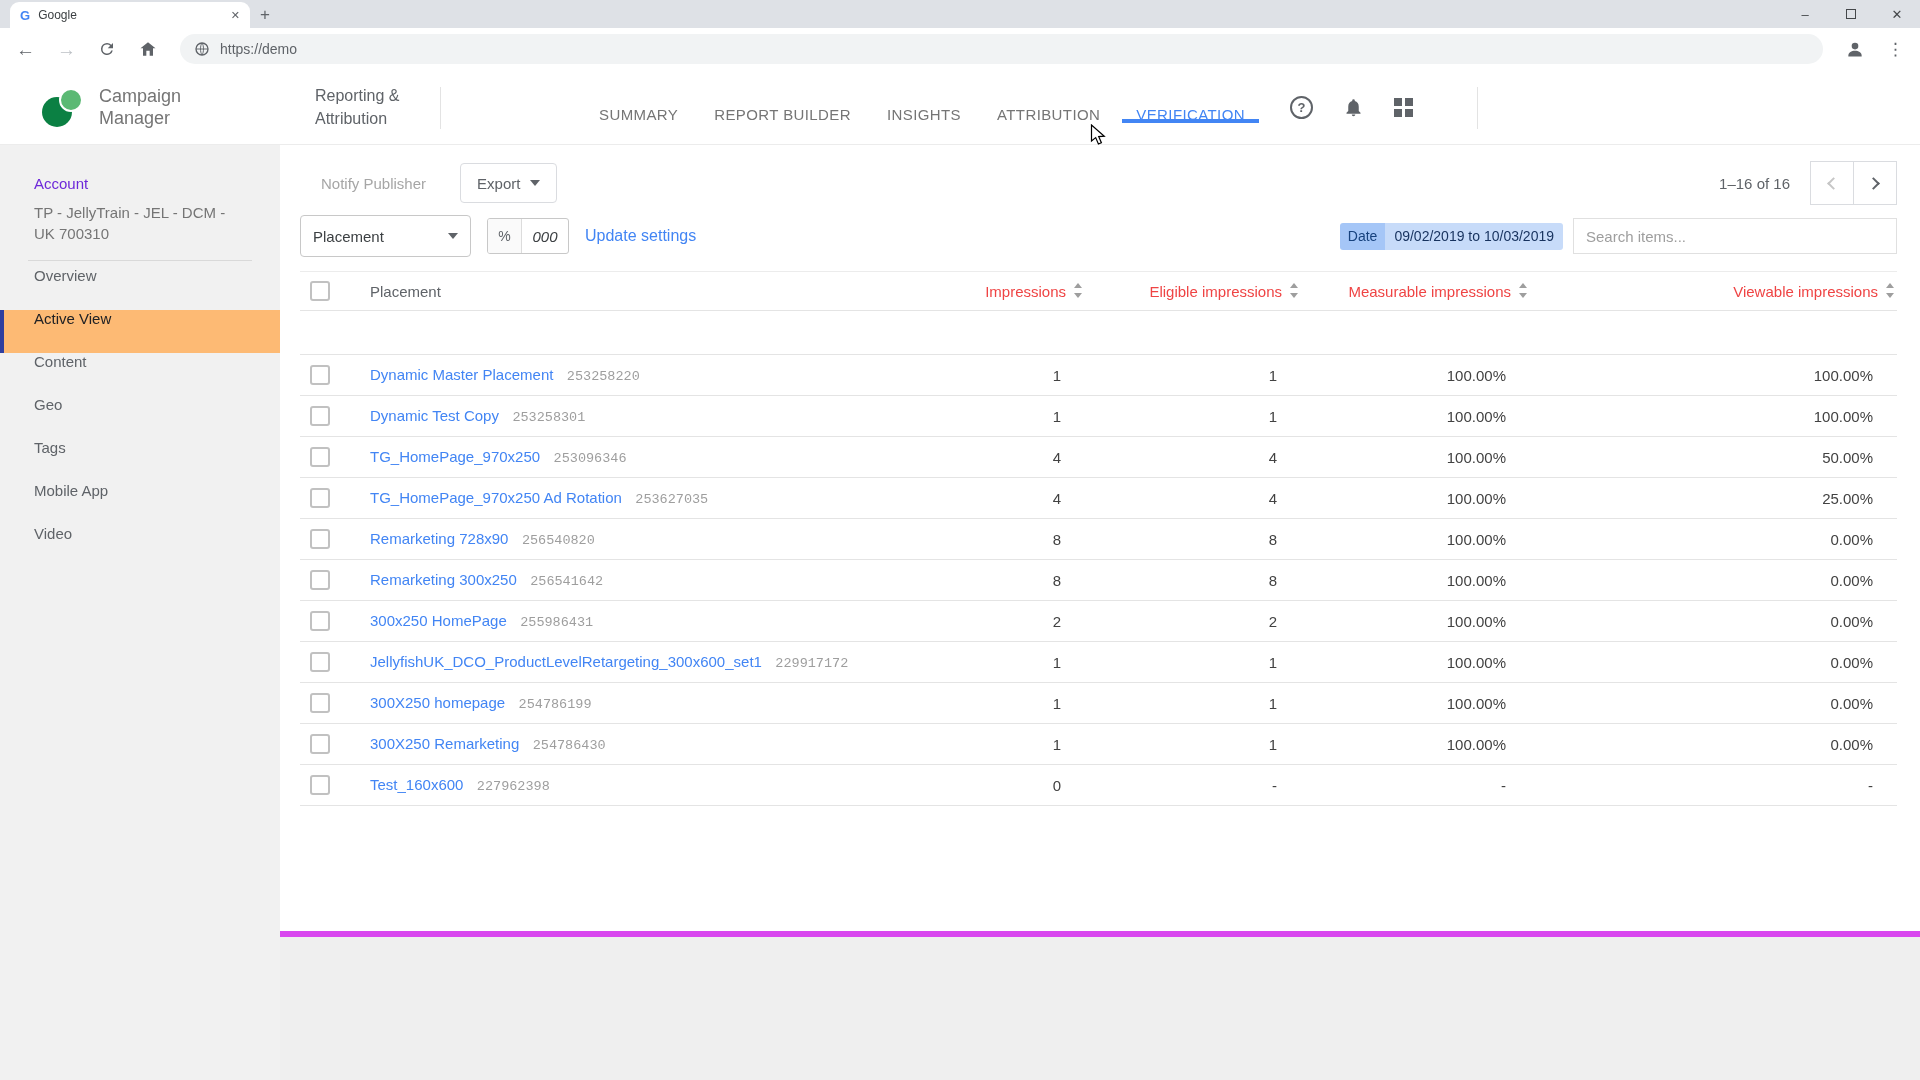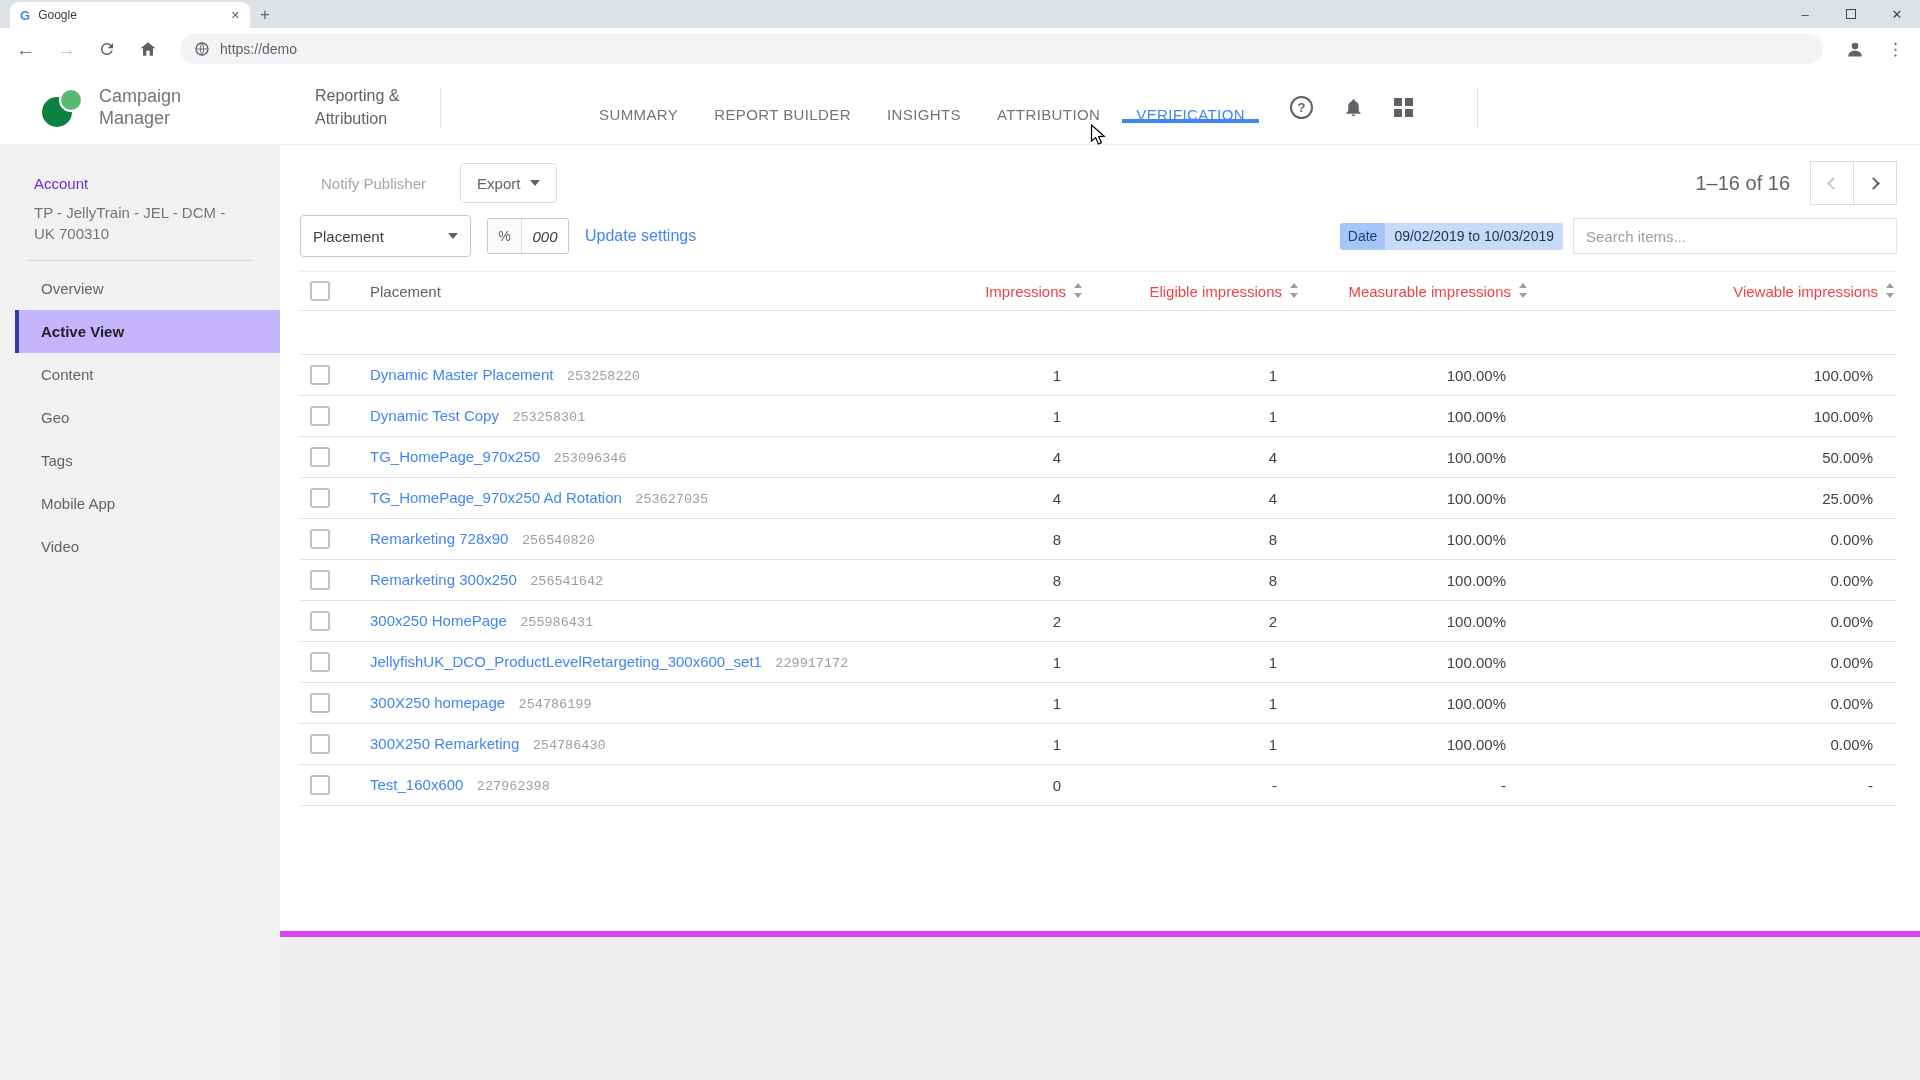--- a/index.html
+++ b/index.html
@@ -47,36 +47,36 @@
   .grid-icon { display:grid; grid-template-columns:8px 8px; grid-template-rows:8px 8px; gap:3px; cursor:pointer; }
   .grid-icon i { background:#5f6368; }
   .mouse-cursor { position:absolute; left:1090px; top:124px; z-index:20; pointer-events:none; }
 
   
   .workspace { display:flex; height:935px; }
   .sidebar { width:280px; background:#f1f1f1; flex:none; }
   .account-label { margin:30px 0 0 34px; font-size:15px; color:#6d28d9; }
   .account-name { margin:10px 34px 0 34px; font-size:15px; color:#757575; line-height:21px; }
   .sidebar-divider { margin:16px 28px 6px 28px; border-bottom:1px solid #d9d9d9; }
-  .side-item { position:relative; height:43px; display:flex; align-items:center; padding-left:26px;
-               font-size:15px; color:#5f6368; cursor:pointer;margin-left:15px; }
-  .side-item.active { background:#c4b5fd; color:#202124; font-weight:bold; }
+  .side-item { position:relative; height:43px; display:flex; padding-left:34px;
+               font-size:15px; color:#5f6368; cursor:pointer; }
+  .side-item.active { background:#fdba74; color:#202124; font-weight:normal; }
   .side-item.active::before { content:""; position:absolute; left:0; top:0; bottom:0; width:4px; background:#303f9f; }
 
   .main { flex:1; background:#efefef; }
   .panel { background:#fff; height:792px; border-bottom:6px solid #d946ef; padding:0 23px 0 20px; }
 
   
   .actions-row { padding-top:16px; height:60px; display:flex; align-items:center; }
   .notify-btn { margin-left:21px; font-size:15px; color:#a6a6a6; cursor:default; }
   .export-btn { margin-left:34px; height:40px; display:flex; align-items:center; gap:10px; padding:0 16px;
                 border:1px solid #dadce0; border-radius:4px; background:#fff; font-size:15px; color:#5f6368; cursor:pointer; }
   .caret { width:0; height:0; border-left:5px solid transparent; border-right:5px solid transparent; border-top:6px solid #5f6368; }
   .right-group { margin-left:auto; display:flex; align-items:center; gap:20px; }
-  .pag-text { font-size:20px; color:#5f6368; }
+  .pag-text { font-size:15px; color:#5f6368; }
   .pag-btns { display:flex; }
   .pag-btn { width:44px; height:44px; border:1px solid #dadce0; background:#fff; display:flex;
              align-items:center; justify-content:center; cursor:pointer; }
   .pag-btn + .pag-btn { margin-left:-1px; }
   .chev { display:inline-block; width:9px; height:9px; border-right:2px solid #5f6368; border-top:2px solid #5f6368; }
   .chev.right { transform:rotate(45deg); margin-right:3px; }
   .chev.left  { transform:rotate(-135deg); margin-left:3px; border-color:#c6c6c6; }
 
   
   .filters-row { margin-top:10px; height:42px; display:flex; align-items:center; }

